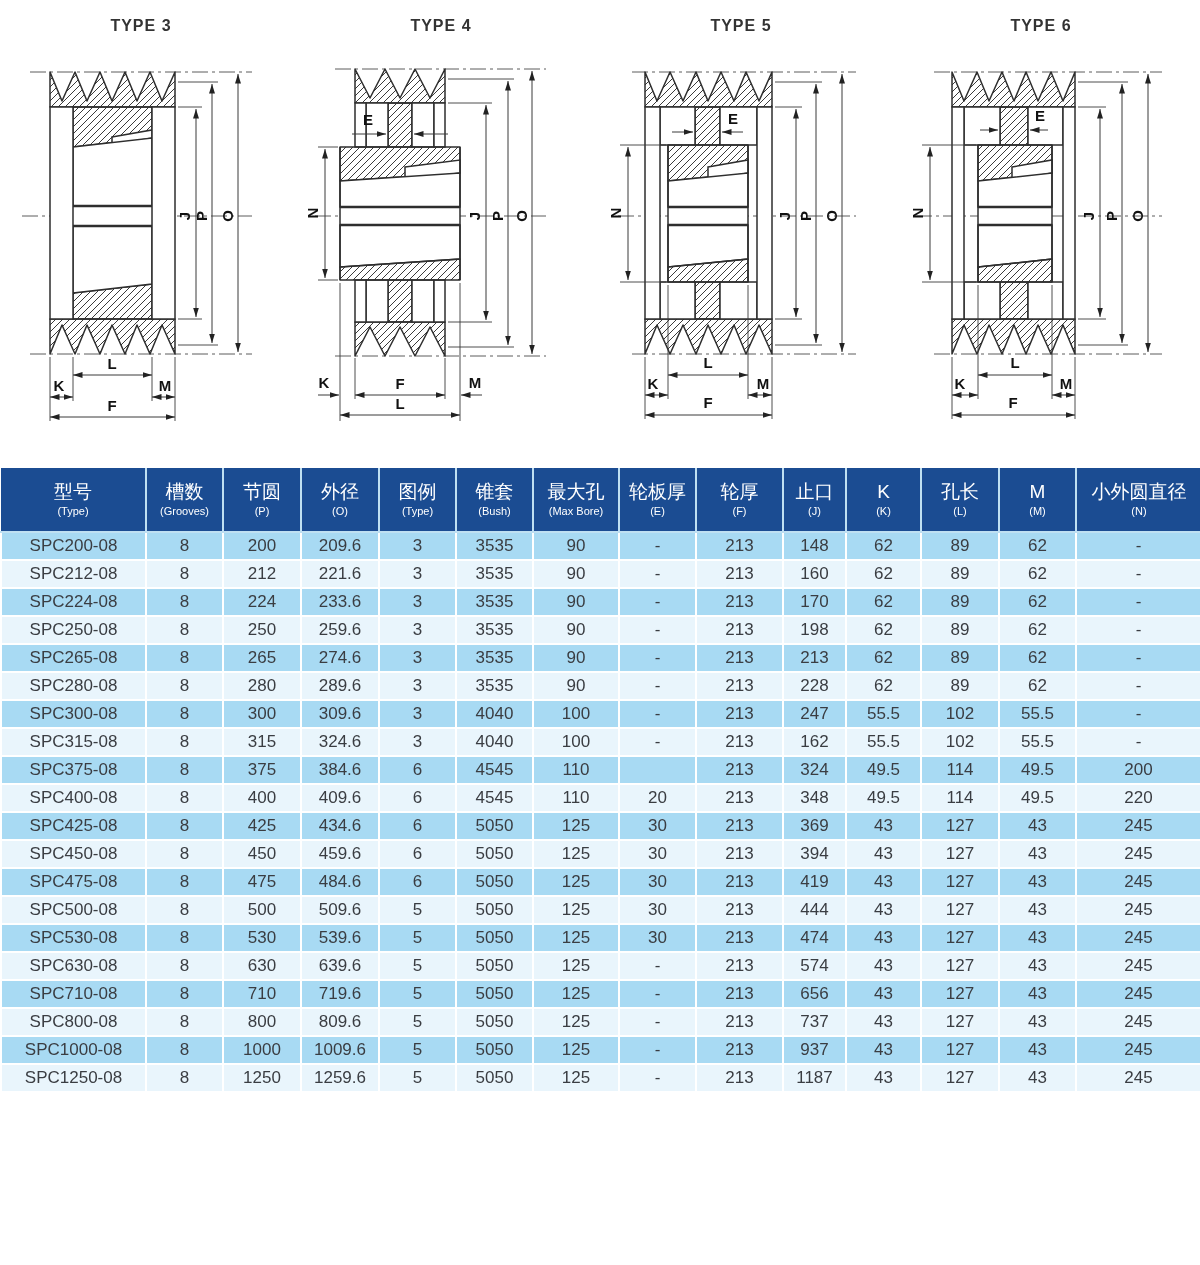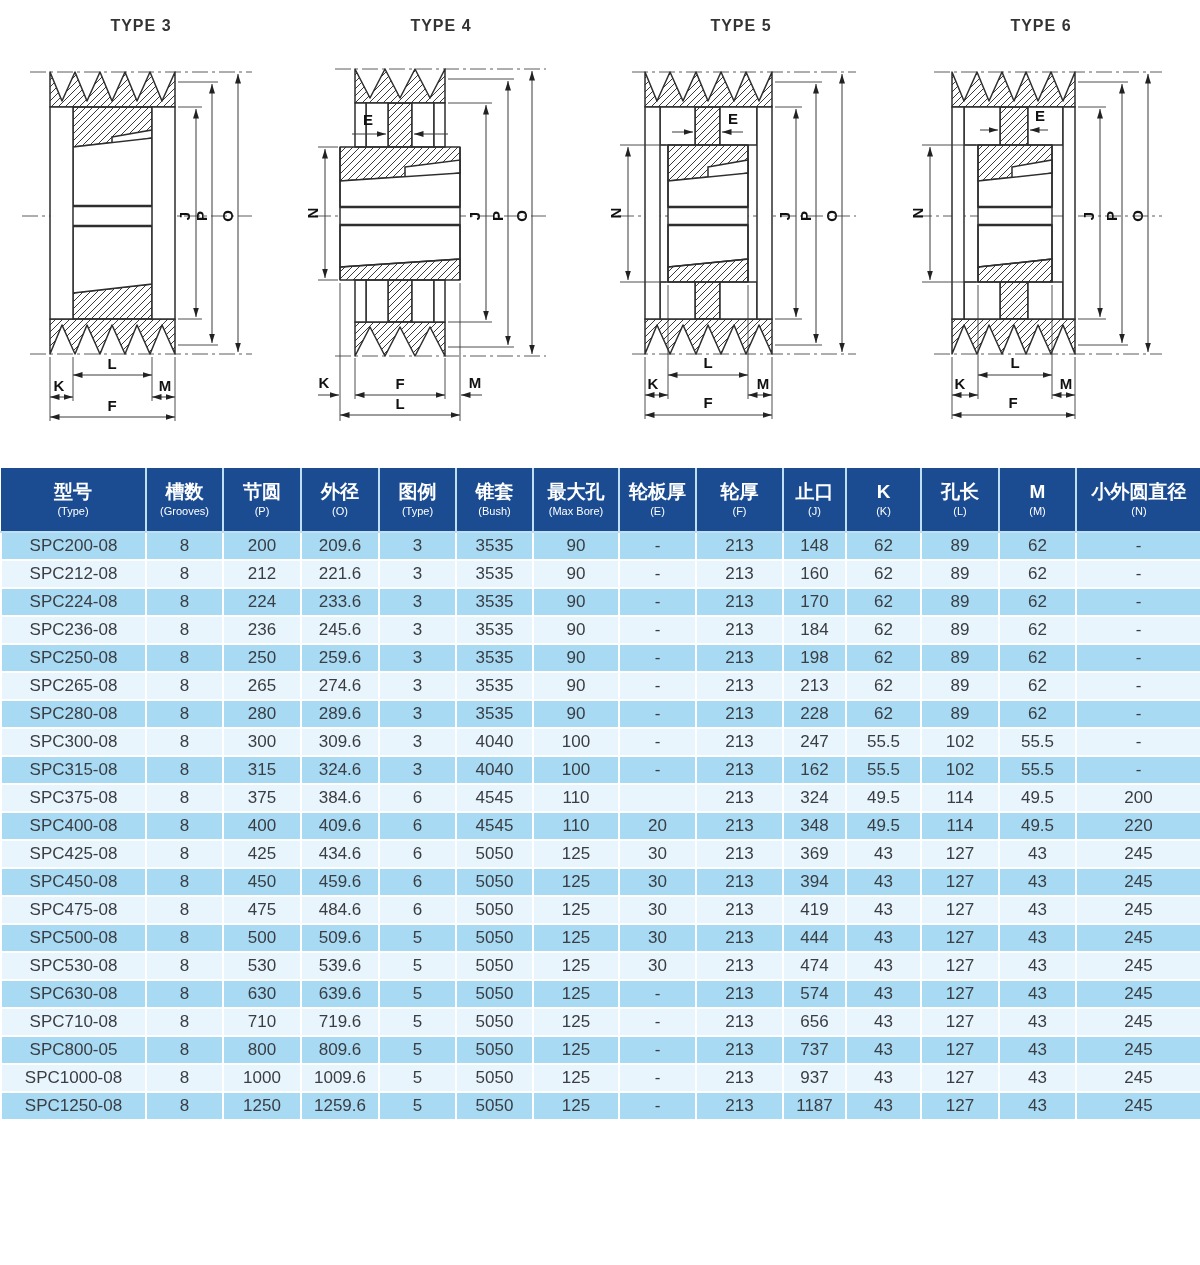--- a/index.html
+++ b/index.html
@@ -66,21 +66,21 @@
   }
   table.spec thead th {
     background: #1b4c92;
     color: #ffffff;
     height: 64px;
     border: 2px solid #bfe0f2;
     border-top: none;
   }
   table.spec thead th:first-child { border-left: none; }
   table.spec thead th:last-child { border-right: none; }
-  th .zh { display: block; font-size: 19px; font-weight: 700; line-height: 1.3; }
+  th .zh { display: block; font-size: 19px; font-weight: 400; line-height: 1.3; }
   th .en { display: block; font-size: 11px; font-weight: 400; line-height: 1.25; }
   table.spec tbody td {
     height: 28px;
     font-size: 17px;
     color: #3a3d42;
     border: 2px solid #ffffff;
   }
   table.spec tbody tr:nth-child(odd)  td { background: #a8daf3; }
   table.spec tbody tr:nth-child(even) td { background: #e9f5fc; }
 </style>
@@ -484,36 +484,20 @@
           <td>90</td>
           <td>-</td>
           <td>213</td>
           <td>170</td>
           <td>62</td>
           <td>89</td>
           <td>62</td>
           <td>-</td>
         </tr>
         <tr>
-          <td>SPC236-08</td>
-          <td>8</td>
-          <td>236</td>
-          <td>245.6</td>
-          <td>3</td>
-          <td>3535</td>
-          <td>90</td>
-          <td>-</td>
-          <td>213</td>
-          <td>184</td>
-          <td>62</td>
-          <td>89</td>
-          <td>62</td>
-          <td>-</td>
-        </tr>
-        <tr>
           <td>SPC250-08</td>
           <td>8</td>
           <td>250</td>
           <td>259.6</td>
           <td>3</td>
           <td>3535</td>
           <td>90</td>
           <td>-</td>
           <td>213</td>
           <td>198</td>
@@ -724,21 +708,21 @@
           <td>125</td>
           <td>-</td>
           <td>213</td>
           <td>656</td>
           <td>43</td>
           <td>127</td>
           <td>43</td>
           <td>245</td>
         </tr>
         <tr>
-          <td>SPC800-05</td>
+          <td>SPC800-08</td>
           <td>8</td>
           <td>800</td>
           <td>809.6</td>
           <td>5</td>
           <td>5050</td>
           <td>125</td>
           <td>-</td>
           <td>213</td>
           <td>737</td>
           <td>43</td>

